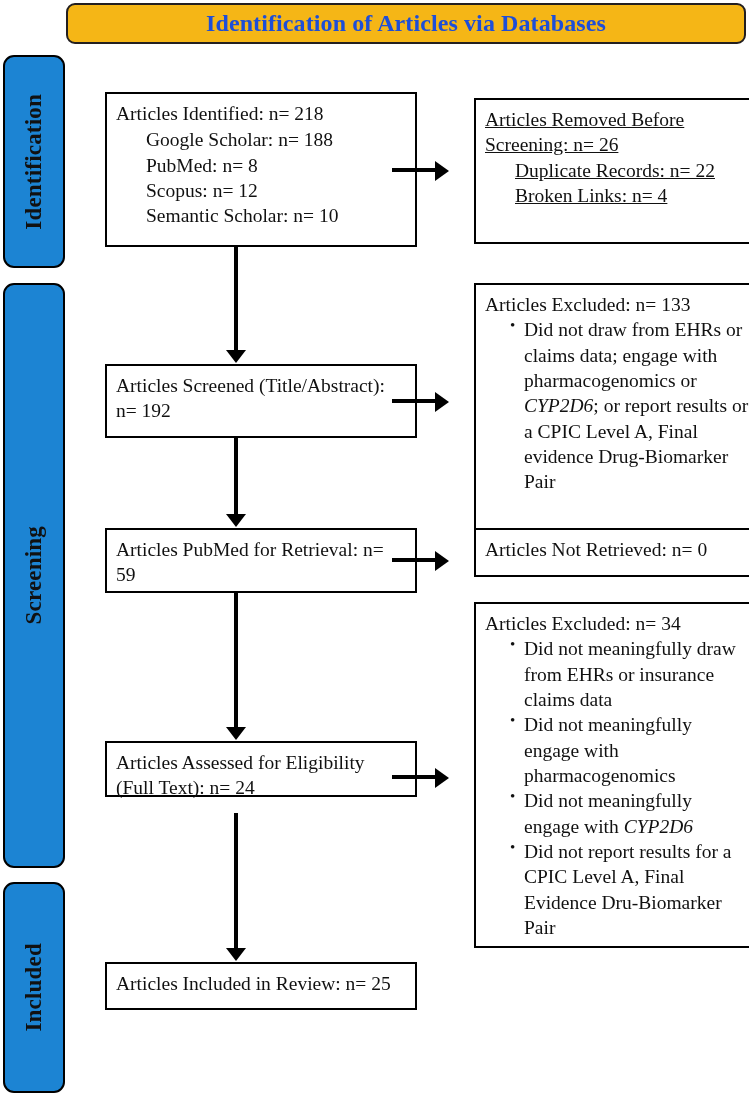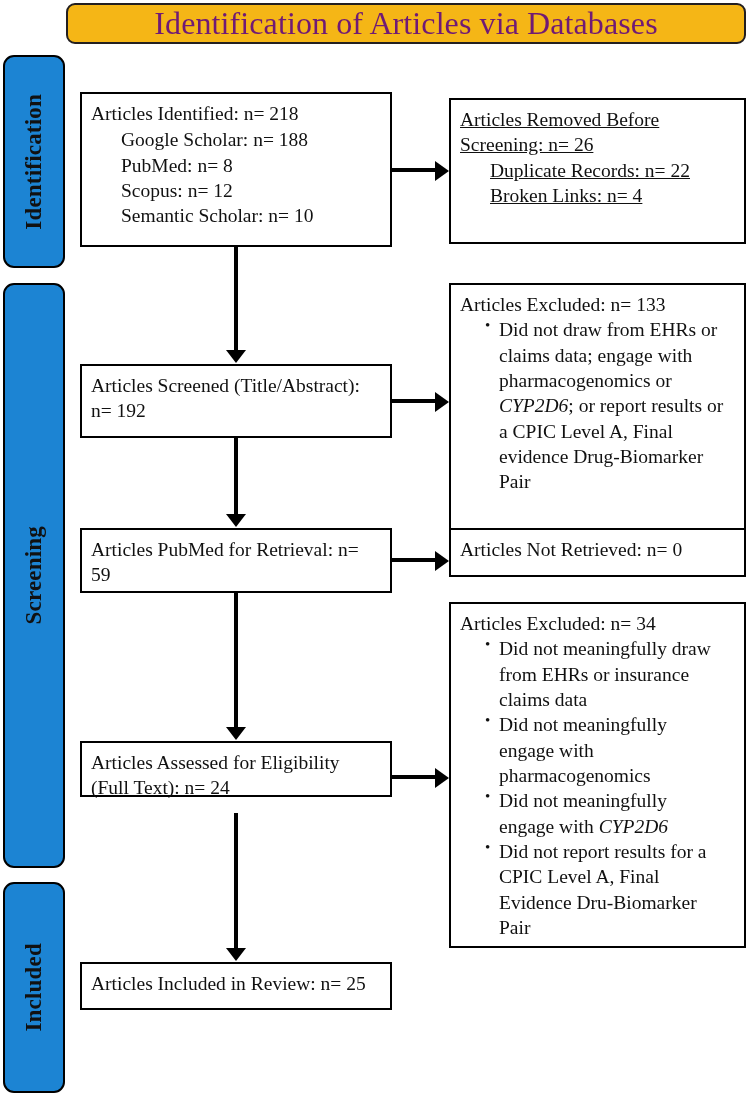--- a/index.html
+++ b/index.html
@@ -28,24 +28,24 @@
     height: 41px;
     background: #F5B616;
     border: 2px solid #231f20;
     border-radius: 9px;
     box-sizing: border-box;
     display: flex;
     align-items: center;
     justify-content: center;
   }
   .header-banner-title {
-    font-weight: normal;
-    font-size: 32px;
+    font-weight: bold;
+    font-size: 24px;
     letter-spacing: 0.1px;
-    color: #701a75;
+    color: #1d4ed8;
     white-space: nowrap;
   }
 
   
   .stage-bar {
     position: absolute;
     left: 3px;
     width: 62px;
     background: #1C84D3;
     border: 2.5px solid #000000;
@@ -70,20 +70,21 @@
 
   
   .flow-box {
     position: absolute;
     background: #ffffff;
     border: 2.5px solid #000000;
     box-sizing: border-box;
     padding: 7px 20px 6px 9px;
     font-size: 19.5px;
     line-height: 1.30;
+    margin-left: 25px;
   }
   .flow-box .line { white-space: nowrap; }
   .flow-box .indent { padding-left: 30px; }
   .flow-box .heading { margin-bottom: 1px; }
 
   ul.bullets {
     margin: 0;
     padding: 0 0 0 25px;
     list-style: none;
   }

